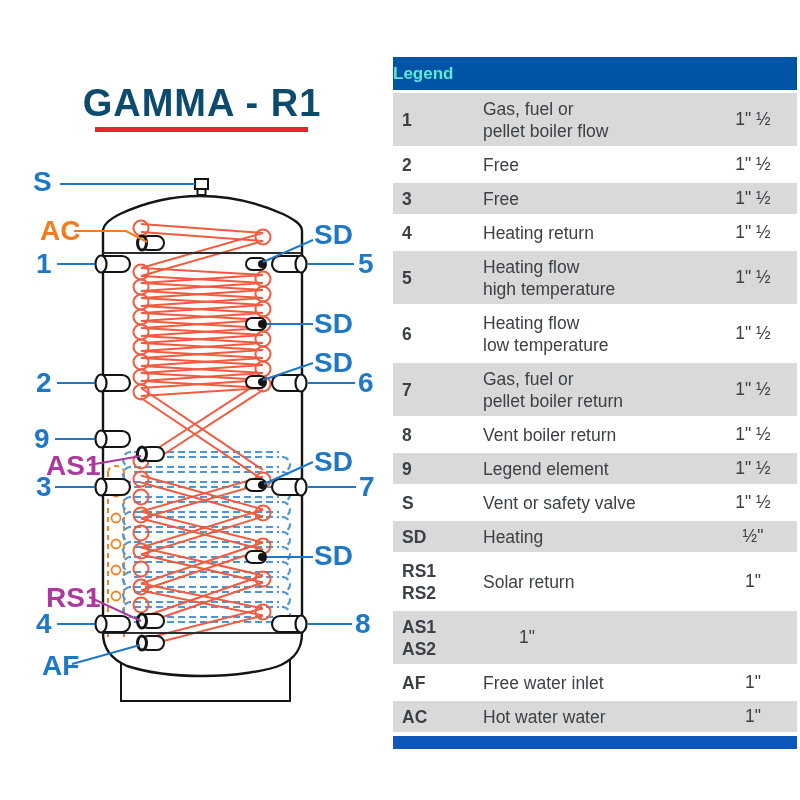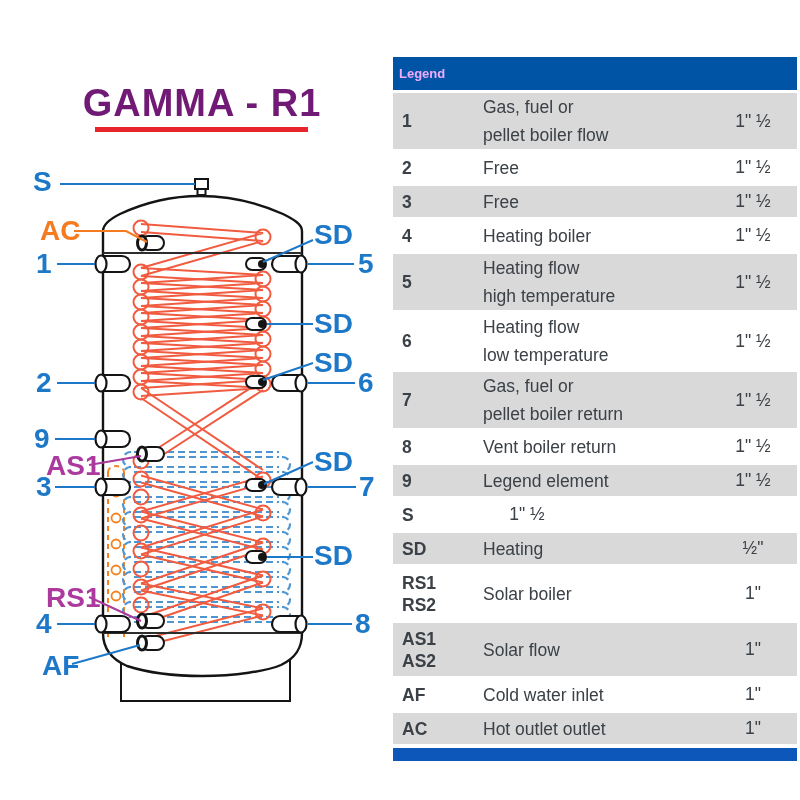--- a/index.html
+++ b/index.html
@@ -2,38 +2,38 @@
 <html><head>
 <meta charset="utf-8">
 <style>
   * { margin:0; padding:0; box-sizing:border-box; }
   body { background:#ffffff; font-family:"Liberation Sans", sans-serif; }
   .stage { position:relative; width:800px; height:800px; background:#fff; overflow:hidden; }
 
   
   .diagram { position:absolute; left:0; top:0; width:404px; height:800px; }
   .dia-title { position:absolute; left:0; top:82px; width:404px; text-align:center;
-               font-size:38px; font-weight:bold; letter-spacing:1px; color:#701a75; }
+               font-size:38px; font-weight:bold; letter-spacing:1px; color:#0c4a6e; }
   .title-underline { position:absolute; left:95px; top:127px; width:213px; height:5px; background:#e8242c; }
   .lbl { position:absolute; font-size:28px; font-weight:bold; line-height:1; }
   .lbl.blue { color:#1e78c8; }
   .lbl.orange { color:#f47b20; }
   .lbl.purple { color:#ac3a9e; }
 
   
   .legend { position:absolute; left:393px; top:57px; width:404px; }
-  .legend-header { height:33px; background:#0054a6; color:#f0abfc; font-size:13px; font-weight:bold;
-                   line-height:33px; padding-left:6px; }
+  .legend-header { height:33px; background:#0054a6; color:#5eead4; font-size:17px; font-weight:bold;
+                   line-height:33px; padding-left:0; }
   .lrow { display:flex; align-items:center; margin-top:3px; background:#ffffff;
           color:#3b4147; font-size:17.5px; }
   .lrow.g { background:#d9d9d9; }
   .lrow.h1 { min-height:31px; }
   .lrow.h2 { min-height:53px; }
   .lcode { width:90px; padding-left:9px; font-weight:bold; white-space:pre-line; line-height:22px; }
-  .ldesc { flex:1; white-space:pre-line; line-height:28px; }
+  .ldesc { flex:1; white-space:pre-line; line-height:22px; }
   .lsize { width:88px; text-align:center; }
   .legend-footer { margin-top:4px; height:13px; background:#0d57ba; }
 </style>
 </head>
 <body>
 
 <div class="stage">
 
   <div class="diagram">
 
@@ -222,21 +222,21 @@
       <span class="ldesc">Free</span>
       <span class="lsize">1" ½</span>
     </div>
     <div class="lrow g h1">
       <span class="lcode">3</span>
       <span class="ldesc">Free</span>
       <span class="lsize">1" ½</span>
     </div>
     <div class="lrow h1">
       <span class="lcode">4</span>
-      <span class="ldesc">Heating boiler</span>
+      <span class="ldesc">Heating return</span>
       <span class="lsize">1" ½</span>
     </div>
     <div class="lrow g h2">
       <span class="lcode">5</span>
       <span class="ldesc">Heating flow
 high temperature</span>
       <span class="lsize">1" ½</span>
     </div>
     <div class="lrow h2">
       <span class="lcode">6</span>
@@ -255,46 +255,46 @@
       <span class="ldesc">Vent boiler return</span>
       <span class="lsize">1" ½</span>
     </div>
     <div class="lrow g h1">
       <span class="lcode">9</span>
       <span class="ldesc">Legend element</span>
       <span class="lsize">1" ½</span>
     </div>
     <div class="lrow h1">
       <span class="lcode">S</span>
+      <span class="ldesc">Vent or safety valve</span>
       <span class="lsize">1" ½</span>
     </div>
     <div class="lrow g h1">
       <span class="lcode">SD</span>
       <span class="ldesc">Heating</span>
       <span class="lsize">½"</span>
     </div>
     <div class="lrow h2">
       <span class="lcode">RS1
 RS2</span>
-      <span class="ldesc">Solar boiler</span>
+      <span class="ldesc">Solar return</span>
       <span class="lsize">1"</span>
     </div>
     <div class="lrow g h2">
       <span class="lcode">AS1
 AS2</span>
-      <span class="ldesc">Solar flow</span>
       <span class="lsize">1"</span>
     </div>
     <div class="lrow h1">
       <span class="lcode">AF</span>
-      <span class="ldesc">Cold water inlet</span>
+      <span class="ldesc">Free water inlet</span>
       <span class="lsize">1"</span>
     </div>
     <div class="lrow g h1">
       <span class="lcode">AC</span>
-      <span class="ldesc">Hot outlet outlet</span>
+      <span class="ldesc">Hot water water</span>
       <span class="lsize">1"</span>
     </div>
 
     <div class="legend-footer"></div>
   </div>
 
 </div>
 
 </body></html>

